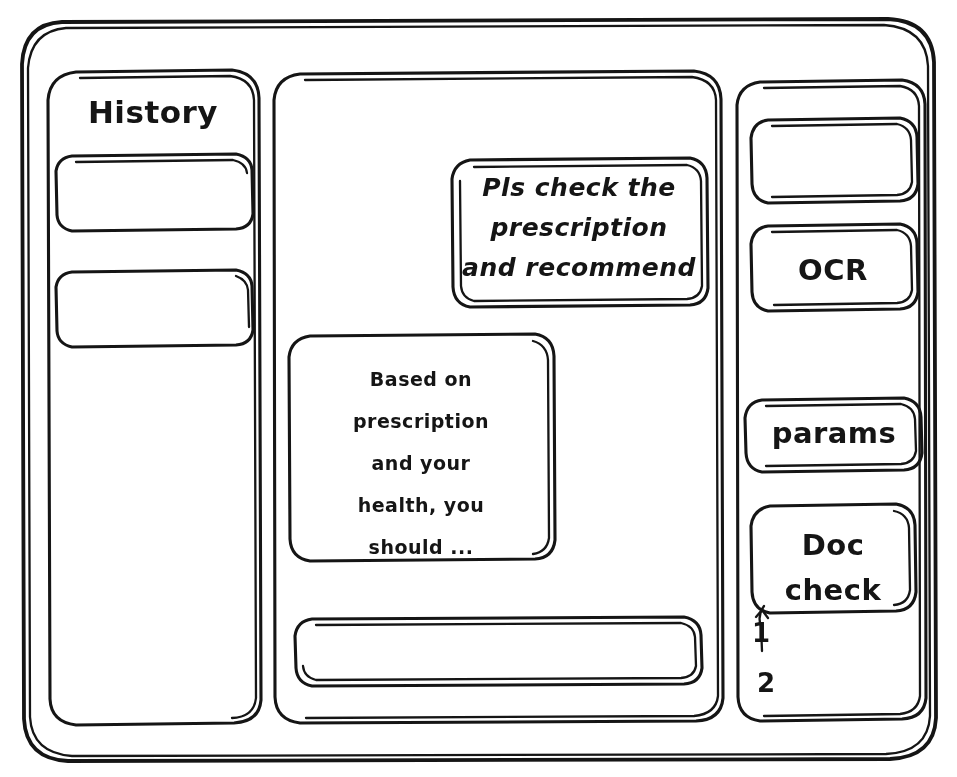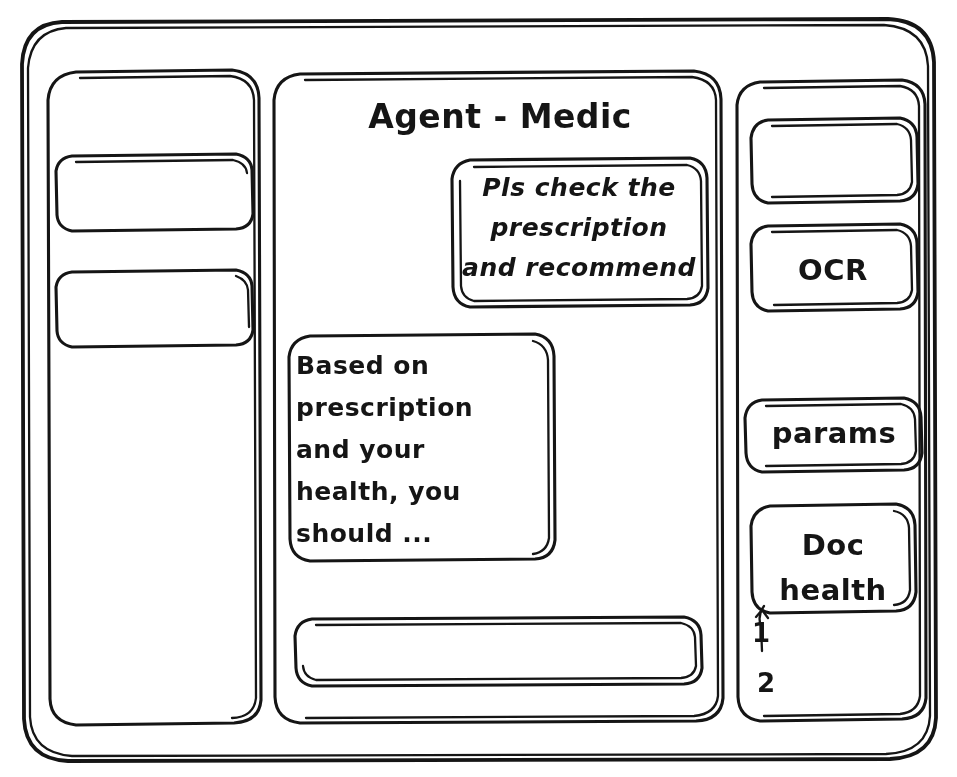--- a/index.html
+++ b/index.html
@@ -82,24 +82,25 @@
     top: 168px;
     width: 242px;
     font-size: 25px;
     line-height: 40px;
     text-align: center;
     font-style: italic;
   }
 
   #assistant-bubble-text {
     left: 296px;
-    top: 345px;
+    top: 358px;
     width: 250px;
-    font-size: 25px;
+    font-size: 19px;
     line-height: 42px;
+    text-align: center;
   }
 
   .side-btn-label {
     font-size: 29px;
     line-height: 36px;
     text-align: center;
   }
   #tool-llm-label   { left: 752px; top: 148px;  width: 162px; }
   #tool-ocr-label   { left: 752px; top: 252px;  width: 162px; }
   #tool-params-label{ left: 748px; top: 415px;  width: 172px; }
@@ -193,38 +194,38 @@
       <path class="stroke thin" d="M 894,511 Q 908,514 909,528 L 910,590 Q 908,604 894,605"></path>
     </g>
 
     <g>
       <path class="stroke thin" d="M 764,606 Q 757,616 761,626 L 762,651"></path>
       <path class="stroke thin" d="M 756,617 L 762,610 L 768,618"></path>
     </g>
 
   </svg>
 
-
-  <div class="label centered" id="agent-title">Agent - Medic</div>
+  <div class="label centered" id="history-title">History</div>
+
 
   <div class="label" id="user-bubble-text" style="white-space: pre-line;">Pls check the
 prescription
 and recommend</div>
 
   <div class="label" id="assistant-bubble-text" style="white-space: pre-line;">Based on
 prescription
 and your
 health, you
 should ...</div>
 
 
   <div class="label side-btn-label" id="tool-ocr-label">OCR</div>
 
   <div class="label side-btn-label" id="tool-params-label">params</div>
 
   <div class="label" id="doc-source-label" style="white-space: pre-line;">Doc
-health</div>
+check</div>
 
   <div class="label doc-item-num" id="doc-item-1">1</div>
 
   <div class="label doc-item-num" id="doc-item-2">2</div>
 
 </div>
 
 </body></html>

